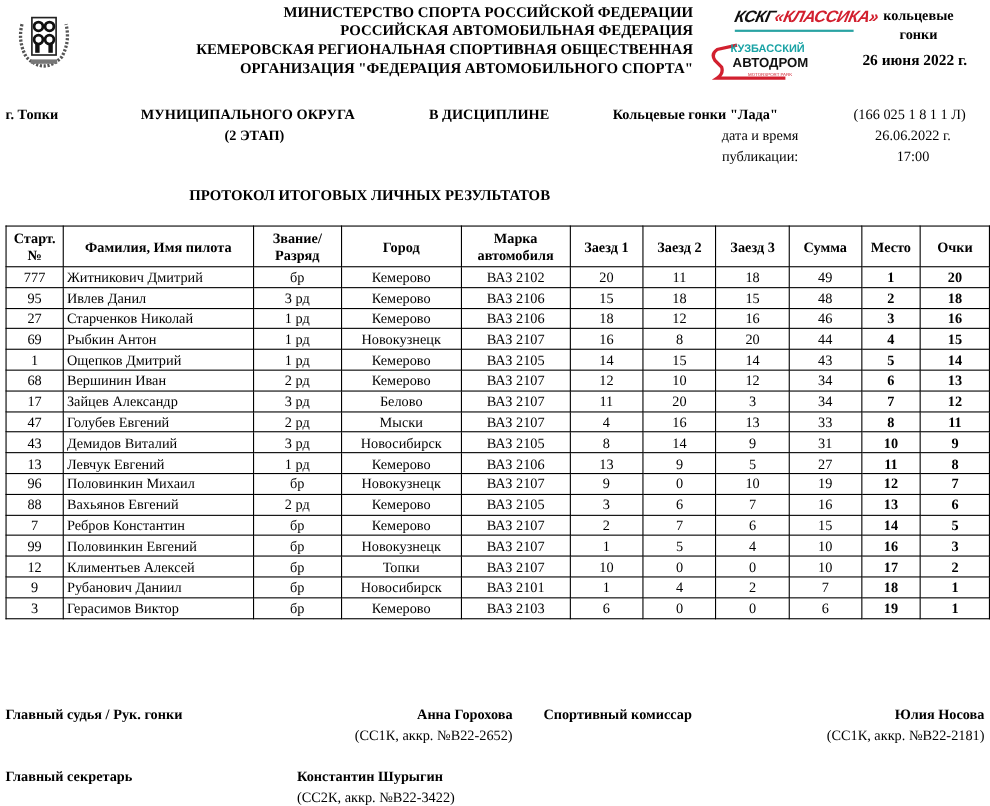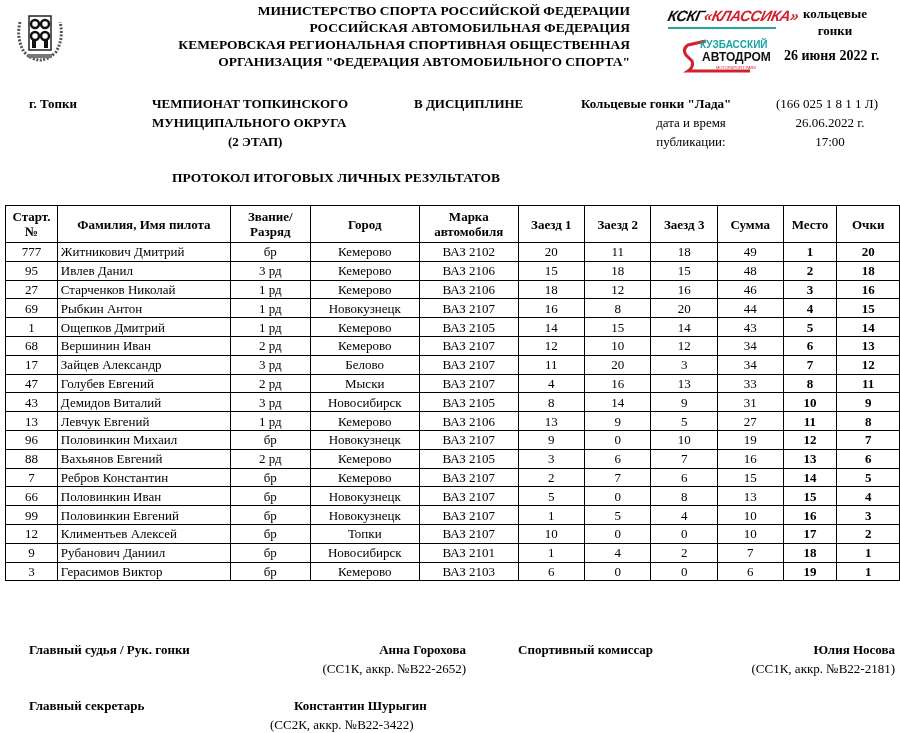--- a/index.html
+++ b/index.html
@@ -1,27 +1,27 @@
 <!DOCTYPE html>
 <html><head>
 <meta charset="utf-8">
 <style>
   html, body { margin: 0; padding: 0; background: #ffffff; }
   body { width: 900px; height: 733px; position: relative; overflow: hidden;
          font-family: "Liberation Serif", serif; color: #000; }
   .abs { position: absolute; }
-  .b { font-weight: bold; margin-left: 24px; }
+  .b { font-weight: bold; }
   .hdr-line { font-size: 13.5px; font-weight: bold; text-align: right; width: 500px; left: 130px; line-height: 17px; }
   .logo-left { left: 14px; top: 8px; width: 52px; height: 56px; }
   .ksk { left: 668px; top: 8px; font-style: italic; font-weight: bold; font-family: "Liberation Sans", sans-serif;
          font-size: 15px; letter-spacing: -0.5px; transform: skewX(-12deg); line-height: 16px; }
   .ksk .k1 { color: #111; }
   .ksk .k2 { color: #d2202f; }
   .ksk-line { left: 668px; top: 27px; width: 108px; height: 2px; background: #2aa3a3; }
-  .auto { left: 680px; top: 37px; width: 90px; height: 38px; }
+  .auto { left: 644px; top: 37px; width: 90px; height: 38px; }
   .auto .t1 { position: absolute; left: 20px; top: 2px; font-family: "Liberation Sans", sans-serif; font-weight: bold; font-size: 10px; color: #1aa3a5; }
   .auto .t2 { position: absolute; left: 22px; top: 13px; font-family: "Liberation Sans", sans-serif; font-weight: bold; font-size: 12px; color: #111; }
   .auto .t3 { position: absolute; left: 36px; top: 28px; font-family: "Liberation Sans", sans-serif; font-size: 4px; color: #d2202f; }
   .auto svg { position: absolute; left: 0; top: 0; }
   .tr-type { left: 790px; top: 5px; width: 90px; text-align: center; font-size: 13px; font-weight: bold; line-height: 17px; }
   .tr-date { left: 784px; top: 48px; font-size: 14px; font-weight: bold; }
   .info { font-size: 13px; line-height: 19px; }
   .title { left: 172px; top: 170px; font-size: 13.5px; font-weight: bold; }
   table.res { position: absolute; left: 5px; top: 205px; border-collapse: collapse; font-size: 13px; }
   table.res th, table.res td { border: 1px solid #000; padding: 0 3px; height: 17.8px; line-height: 17px; }
@@ -68,21 +68,20 @@
 </div>
 
 <div class="abs tr-type">
   <div>кольцевые</div>
   <div>гонки</div>
 </div>
 <div class="abs tr-date">26 июня 2022 г.</div>
 
 <div class="abs info b" style="left:5px; top:94px;">г. Топки</div>
 <div class="abs info b" style="left:128px; top:94px; width:220px;">
-  <div>ЧЕМПИОНАТ ТОПКИНСКОГО</div>
   <div>МУНИЦИПАЛЬНОГО ОКРУГА</div>
   <div style="padding-left:76px">(2 ЭТАП)</div>
 </div>
 <div class="abs info b" style="left:390px; top:94px;">В ДИСЦИПЛИНЕ</div>
 <div class="abs info b" style="left:557px; top:94px;">Кольцевые гонки "Лада"</div>
 <div class="abs info" style="left:776px; top:94px;">(166 025 1 8 1 1 Л)</div>
 <div class="abs info" style="left:632px; top:113px; width:118px; text-align:center;">
   <div>дата и время</div>
   <div>публикации:</div>
 </div>
@@ -286,33 +285,20 @@
         <td>Кемерово</td>
         <td>ВАЗ 2107</td>
         <td>2</td>
         <td>7</td>
         <td>6</td>
         <td>15</td>
         <td class="bold">14</td>
         <td class="bold">5</td>
       </tr>
       <tr>
-        <td>66</td>
-        <td class="name">Половинкин Иван</td>
-        <td>бр</td>
-        <td>Новокузнецк</td>
-        <td>ВАЗ 2107</td>
-        <td>5</td>
-        <td>0</td>
-        <td>8</td>
-        <td>13</td>
-        <td class="bold">15</td>
-        <td class="bold">4</td>
-      </tr>
-      <tr>
         <td>99</td>
         <td class="name">Половинкин Евгений</td>
         <td>бр</td>
         <td>Новокузнецк</td>
         <td>ВАЗ 2107</td>
         <td>1</td>
         <td>5</td>
         <td>4</td>
         <td>10</td>
         <td class="bold">16</td>

